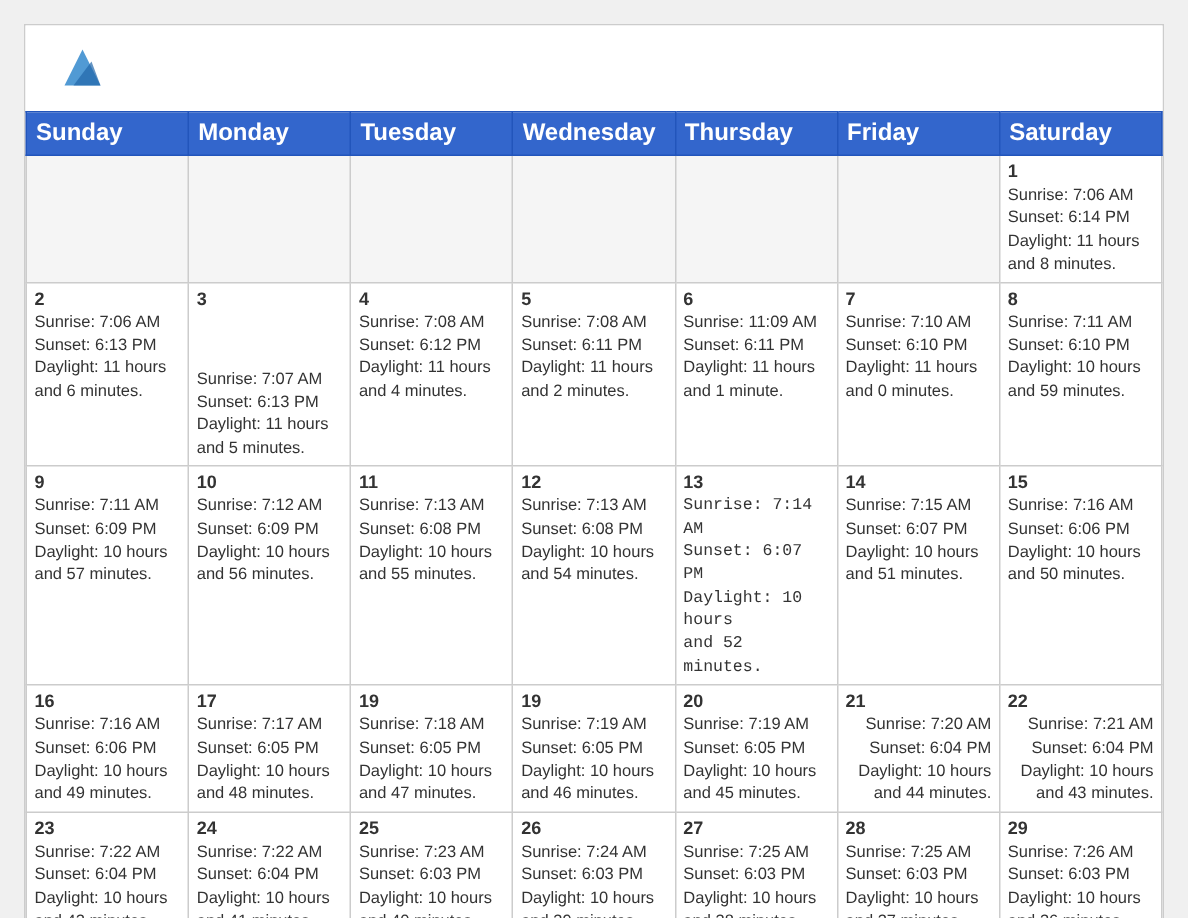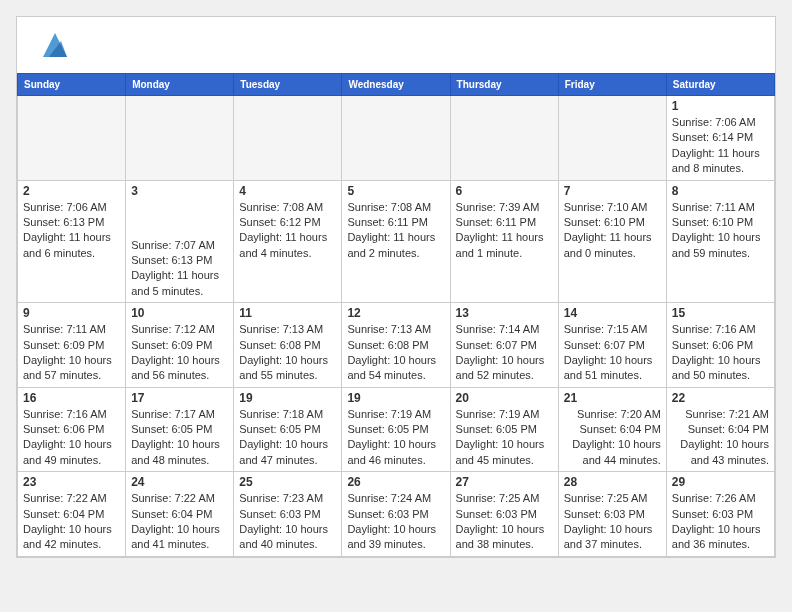--- a/index.html
+++ b/index.html
@@ -35,21 +35,21 @@
       font-size: 14px;
       color: #666;
     }
     .calendar {
       width: 100%;
       border-collapse: collapse;
     }
     .calendar thead tr th {
       background: #3366cc;
       color: #fff;
-      font-size: 10px;
+      font-size: 16px;
       font-weight: bold;
       padding: 5px 6px;
       border: 1px solid #2255bb;
       text-align: left;
     }
     .calendar tbody tr td {
       border: 1px solid #ccc;
       vertical-align: top;
       padding: 3px 5px;
       width: calc(100% / 7);
@@ -173,21 +173,21 @@
           </td>
           <td>
             <span class="day-number">5</span>
             <div class="day-info" style="white-space: pre-line;">Sunrise: 7:08 AM
 Sunset: 6:11 PM
 Daylight: 11 hours
 and 2 minutes.</div>
           </td>
           <td>
             <span class="day-number">6</span>
-            <div class="day-info" style="white-space: pre-line;">Sunrise: 7:39 AM
+            <div class="day-info" style="white-space: pre-line;">Sunrise: 11:09 AM
 Sunset: 6:11 PM
 Daylight: 11 hours
 and 1 minute.</div>
           </td>
           <td>
             <span class="day-number">7</span>
             <div class="day-info" style="white-space: pre-line;">Sunrise: 7:10 AM
 Sunset: 6:10 PM
 Daylight: 11 hours
 and 0 minutes.</div>
@@ -224,21 +224,21 @@
           </td>
           <td>
             <span class="day-number">12</span>
             <div class="day-info" style="white-space: pre-line;">Sunrise: 7:13 AM
 Sunset: 6:08 PM
 Daylight: 10 hours
 and 54 minutes.</div>
           </td>
           <td>
             <span class="day-number">13</span>
-            <div class="day-info" style="white-space: pre-line;">Sunrise: 7:14 AM
+            <div class="day-info" style="white-space: pre-line; font-family: Liberation Mono, monospace;">Sunrise: 7:14 AM
 Sunset: 6:07 PM
 Daylight: 10 hours
 and 52 minutes.</div>
           </td>
           <td>
             <span class="day-number">14</span>
             <div class="day-info" style="white-space: pre-line;">Sunrise: 7:15 AM
 Sunset: 6:07 PM
 Daylight: 10 hours
 and 51 minutes.</div>

